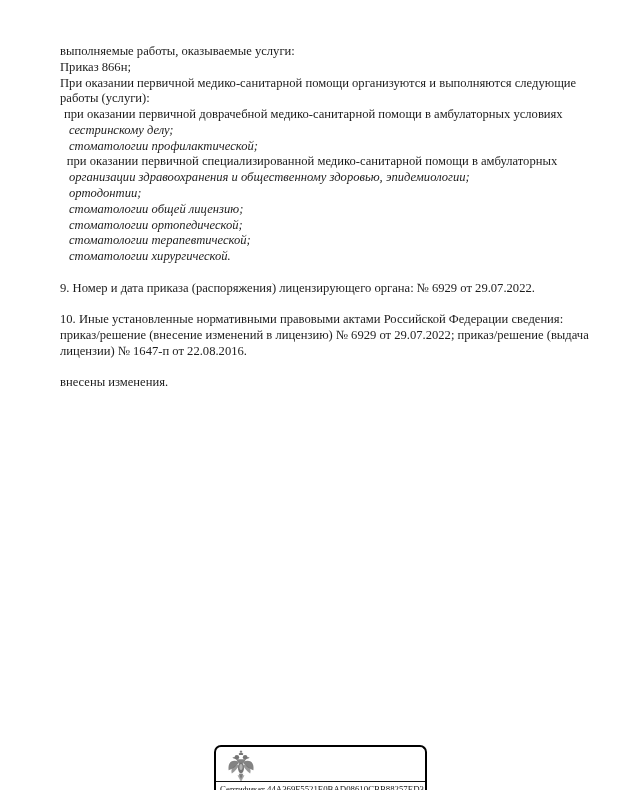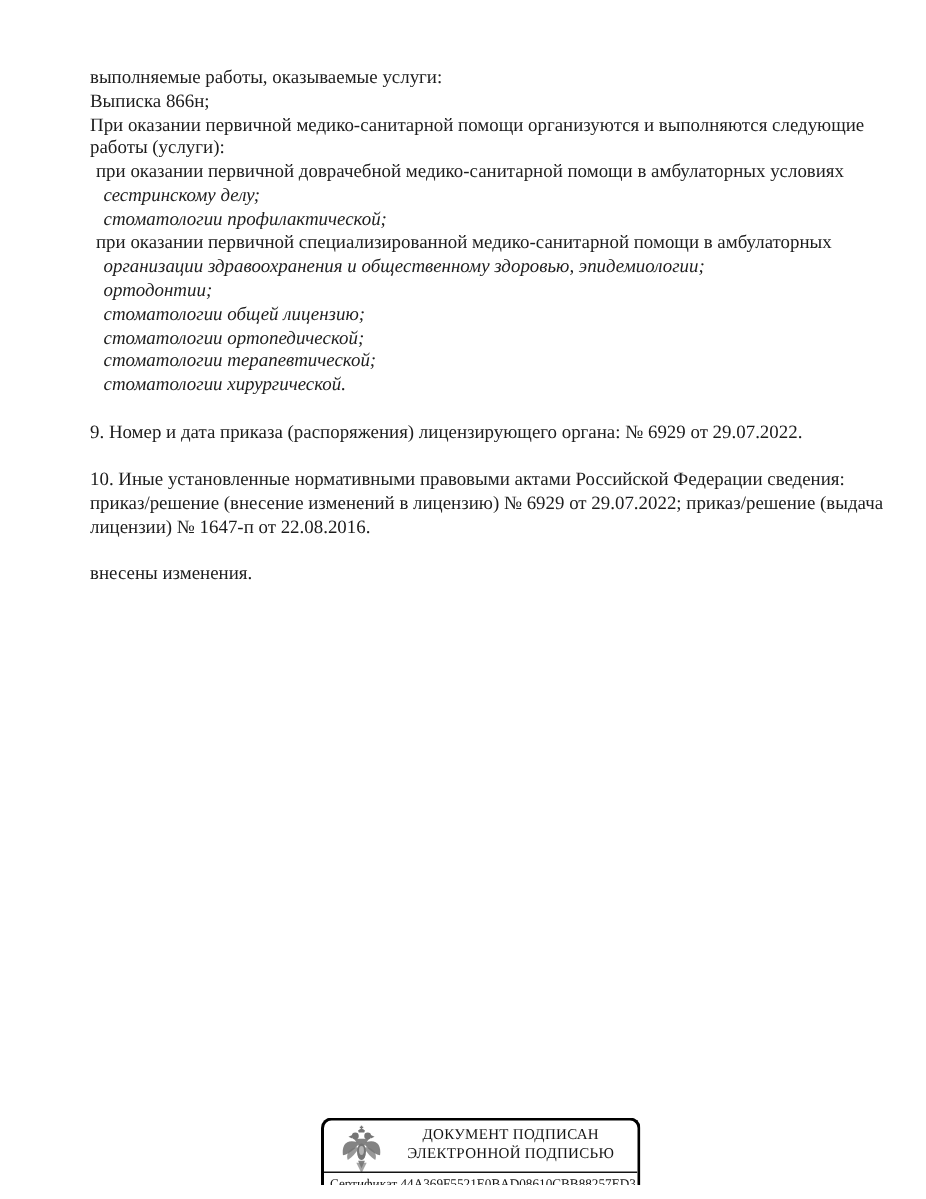--- a/index.html
+++ b/index.html
@@ -26,21 +26,21 @@
     left:60px;top:44px;
     width:500px;
     font-size:12.6px;
     line-height:15.78px;
     color:var(--text);
   }
   .line{
     min-height:15.78px;
     white-space:pre;
   }
-  .line.i1{padding-left:4px;}
+  .line.i1{padding-left:4px;text-align:center;}
   .line.i2{padding-left:9px;font-style:italic;}
 
   
   .stamp{
     position:absolute;
     left:214px;top:745px;
     width:209px;height:50px;
     border:2px solid var(--stamp-border);
     border-bottom:0;
     border-radius:7px 7px 0 0;
@@ -90,21 +90,21 @@
     z-index:6;
   }
 </style>
 </head>
 <body>
 
 <div class="page">
 
   <div class="text-block">
       <div class="line i0">выполняемые работы, оказываемые услуги:</div>
-      <div class="line i0">Выписка 866н;</div>
+      <div class="line i0">Приказ 866н;</div>
       <div class="line i0">При оказании первичной медико-санитарной помощи организуются и выполняются следующие</div>
       <div class="line i0">работы (услуги):</div>
       <div class="line i1">при оказании первичной доврачебной медико-санитарной помощи в амбулаторных условиях</div>
       <div class="line i2">сестринскому делу;</div>
       <div class="line i2">стоматологии профилактической;</div>
       <div class="line i1">при оказании первичной специализированной медико-санитарной помощи в амбулаторных</div>
       <div class="line i2">организации здравоохранения и общественному здоровью, эпидемиологии;</div>
       <div class="line i2">ортодонтии;</div>
       <div class="line i2">стоматологии общей лицензию;</div>
       <div class="line i2">стоматологии ортопедической;</div>
@@ -143,24 +143,20 @@
           <path d="M38 32 C51 34, 55 43, 52 51 C45 47 40 40 36.5 35 Z" opacity=".75"></path>
 
           <ellipse cx="32" cy="39" rx="6.5" ry="12"></ellipse>
           <ellipse cx="32" cy="37" rx="3.5" ry="6.5" fill="#ffffff" opacity=".45"></ellipse>
 
           <path d="M27 52 L32 63 L37 52 Z" opacity=".9"></path>
           <path d="M24.5 55 L32 70 L39.5 55 Z" opacity=".65"></path>
         </g>
       </svg>
     </div>
-    <div class="stamp-title">
-      <div>ДОКУМЕНТ ПОДПИСАН</div>
-      <div>ЭЛЕКТРОННОЙ ПОДПИСЬЮ</div>
-    </div>
     <div class="stamp-divider"></div>
     <div class="stamp-cert"><span>Сертификат</span>&nbsp;<span>44A369F5521E0BAD08610CBB88257ED3</span></div>
   </div>
 
   <div class="page-bottom-line"></div>
   <div class="below-page"></div>
 
 </div>
 
 </body></html>

